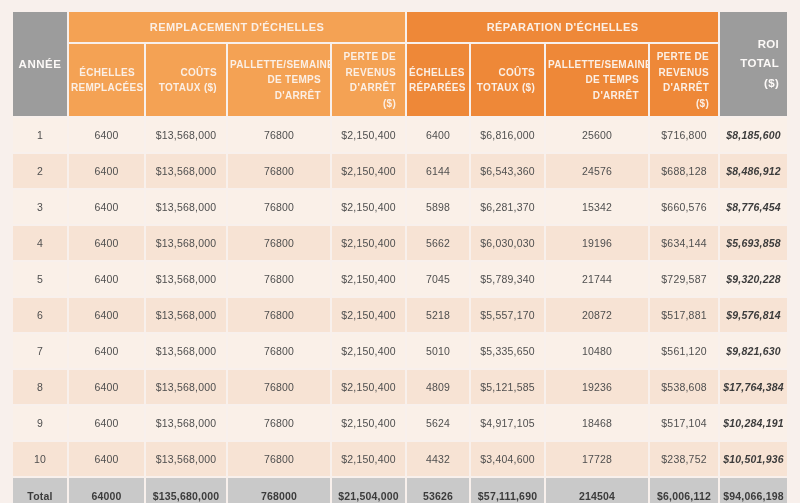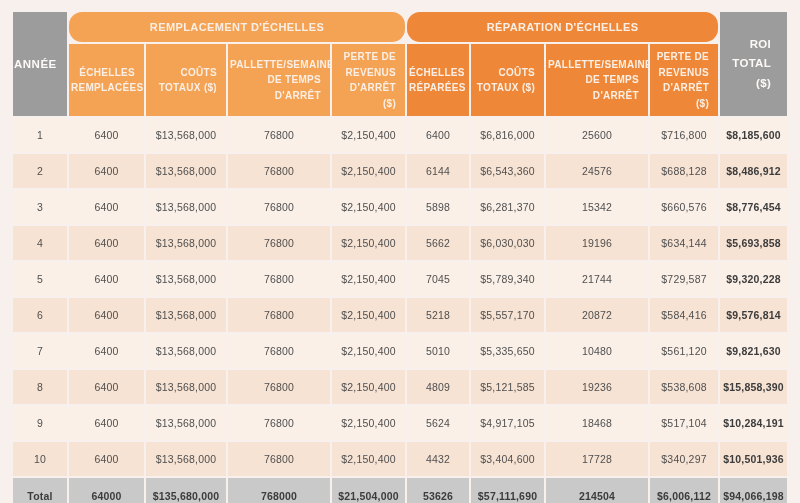--- a/index.html
+++ b/index.html
@@ -28,21 +28,20 @@
     vertical-align: middle;
   }
   
   th.group-head {
     height: 28px;
     font-size: 11px;
     font-weight: bold;
     letter-spacing: .4px;
     color: var(--head-text, #FBEFE5);
     text-align: center;
-    border-radius: 13px;
   }
   th.group-replacement { background: var(--group1, #F4A254); }
   th.group-repair      { background: var(--group2, #EE8838); }
   
   th.sub-head {
     height: 72px;
     font-size: 10px;
     font-weight: bold;
     letter-spacing: .3px;
     line-height: 1.55;
@@ -53,46 +52,47 @@
   }
   th.sub-replacement { background: var(--group1, #F4A254); }
   th.sub-repair      { background: var(--group2, #EE8838); }
   
   th.year-head {
     background: var(--head-gray, #9C9C9C);
     color: #FCF9F7;
     font-size: 11.5px;
     font-weight: bold;
     letter-spacing: .5px;
-    text-align: left;
+    text-align: center;
   }
   th.roi-head {
     background: var(--head-gray, #9C9C9C);
     color: #FCF9F7;
     font-size: 11.5px;
     font-weight: bold;
     letter-spacing: .3px;
     text-align: right;
-    padding-right: 16px;
+    padding-right: 8px;
     line-height: 1.7;
     white-space: pre-line;
   }
   
   tbody td {
     height: 32px;
     font-size: 10.5px;
     color: var(--text, #4F4F4F);
     text-align: center;
     letter-spacing: .2px;
   }
   tbody tr:nth-child(odd)  td { background: var(--row-odd,  #FAF0E8); }
   tbody tr:nth-child(even) td { background: var(--row-even, #F7E3D4); }
   tbody td.roi {
     font-weight: bold;
     color: var(--text-strong, #3C3C3C);
+    font-style: italic;
   }
   
   tfoot td {
     height: 34px;
     background: var(--total-bg, #C9C9C9);
     font-size: 10.5px;
     font-weight: bold;
     color: var(--text-strong, #3C3C3C);
     text-align: center;
     letter-spacing: .2px;
@@ -207,21 +207,21 @@
         </tr>
         <tr>
           <td>6</td>
           <td>6400</td>
           <td>$13,568,000</td>
           <td>76800</td>
           <td>$2,150,400</td>
           <td>5218</td>
           <td>$5,557,170</td>
           <td>20872</td>
-          <td>$584,416</td>
+          <td>$517,881</td>
           <td class="roi">$9,576,814</td>
         </tr>
         <tr>
           <td>7</td>
           <td>6400</td>
           <td>$13,568,000</td>
           <td>76800</td>
           <td>$2,150,400</td>
           <td>5010</td>
           <td>$5,335,650</td>
@@ -232,21 +232,21 @@
         <tr>
           <td>8</td>
           <td>6400</td>
           <td>$13,568,000</td>
           <td>76800</td>
           <td>$2,150,400</td>
           <td>4809</td>
           <td>$5,121,585</td>
           <td>19236</td>
           <td>$538,608</td>
-          <td class="roi">$15,858,390</td>
+          <td class="roi">$17,764,384</td>
         </tr>
         <tr>
           <td>9</td>
           <td>6400</td>
           <td>$13,568,000</td>
           <td>76800</td>
           <td>$2,150,400</td>
           <td>5624</td>
           <td>$4,917,105</td>
           <td>18468</td>
@@ -255,21 +255,21 @@
         </tr>
         <tr>
           <td>10</td>
           <td>6400</td>
           <td>$13,568,000</td>
           <td>76800</td>
           <td>$2,150,400</td>
           <td>4432</td>
           <td>$3,404,600</td>
           <td>17728</td>
-          <td>$340,297</td>
+          <td>$238,752</td>
           <td class="roi">$10,501,936</td>
         </tr>
       </tbody>
     <tfoot>
       <tr>
         <td>Total</td>
         <td>64000</td>
         <td>$135,680,000</td>
         <td>768000</td>
         <td>$21,504,000</td>

